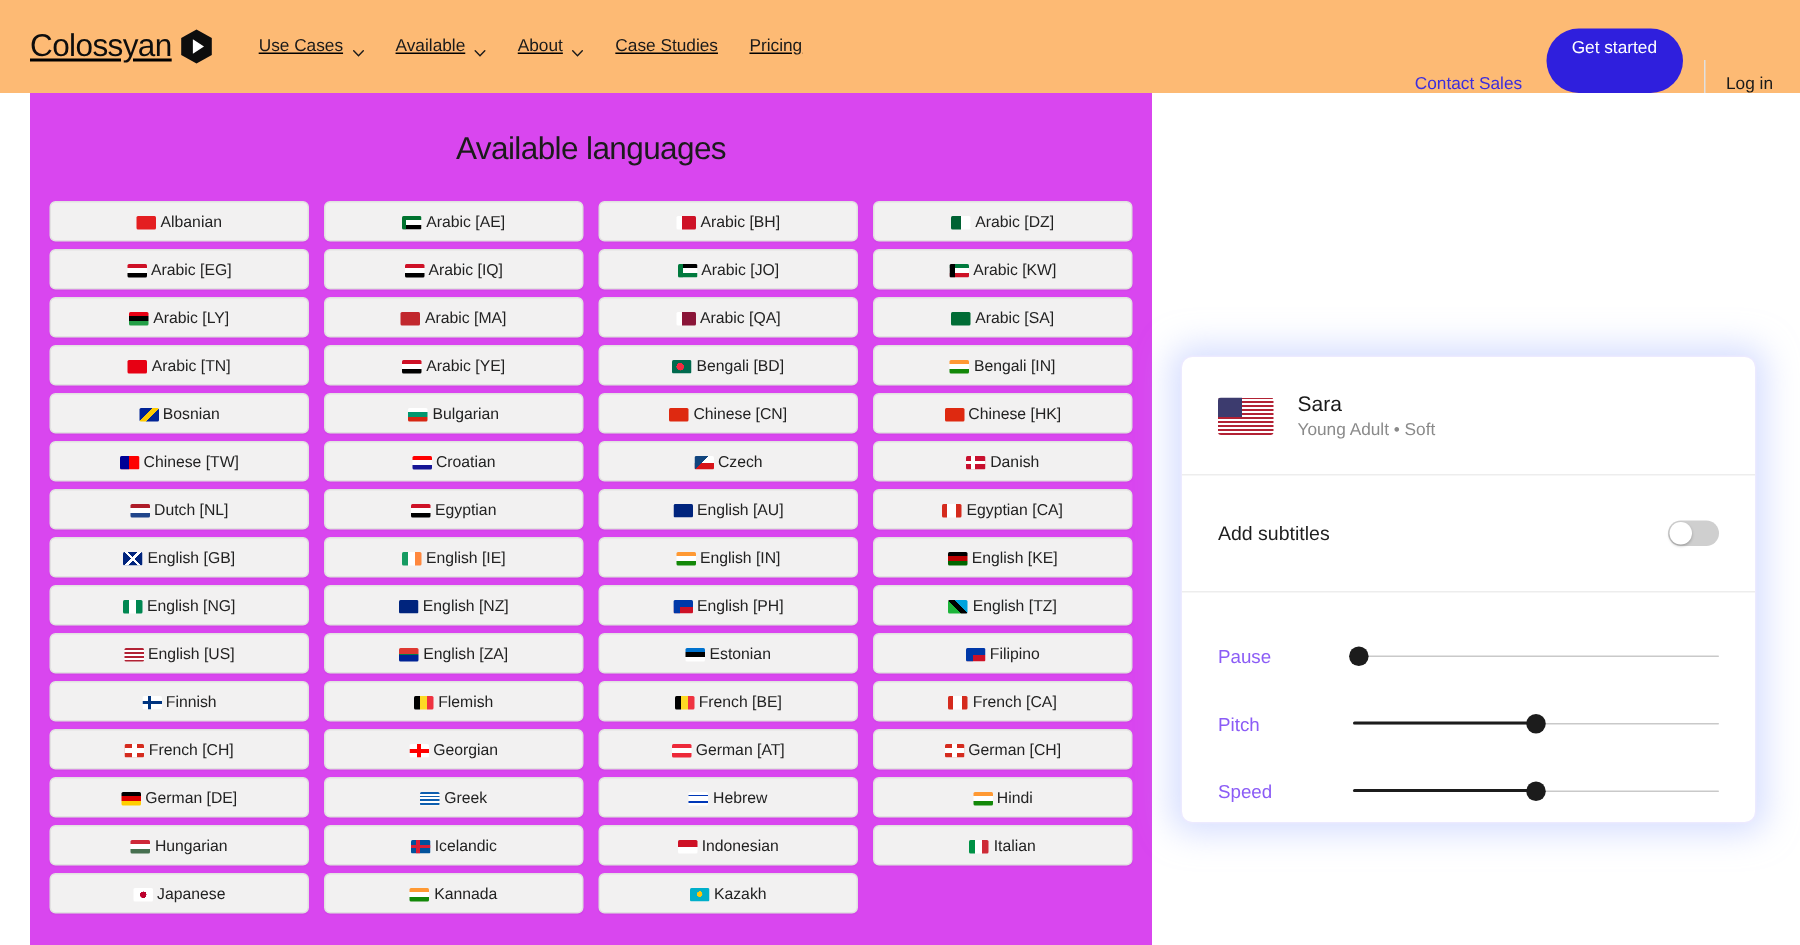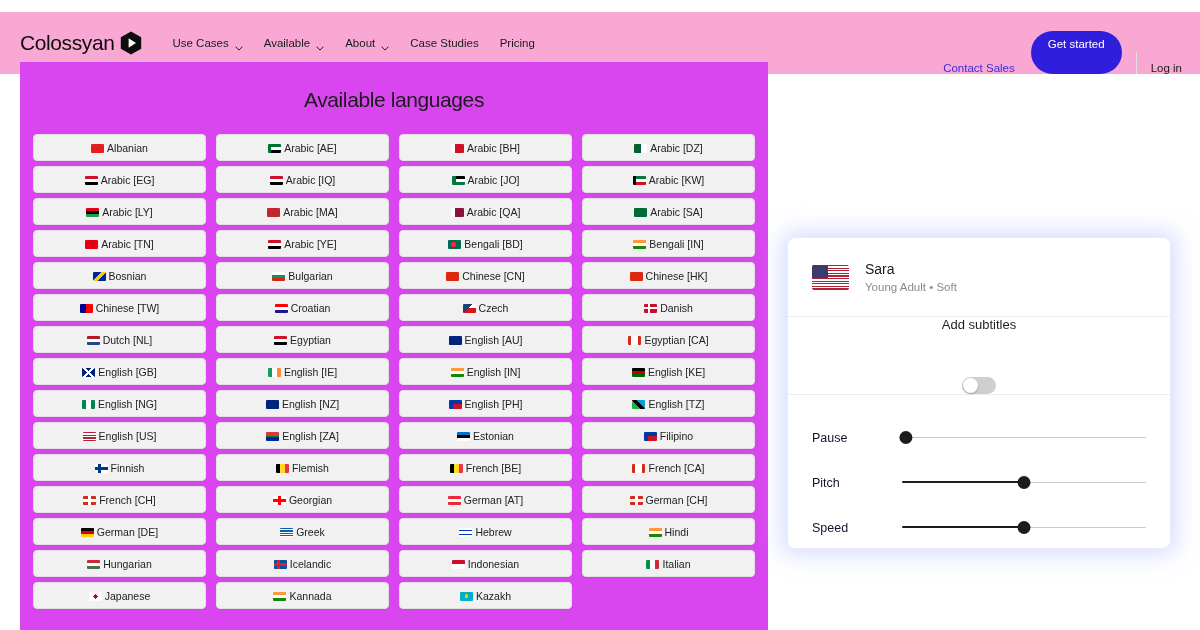--- a/index.html
+++ b/index.html
@@ -6,23 +6,24 @@
   html, body {
     width: 1200px; height: 630px;
     background: #ffffff;
     font-family: "Liberation Sans", sans-serif;
     overflow: hidden;
   }
   .page { position: relative; width: 1200px; height: 630px; background: #fff; }
 
   
   .header {
-    position: absolute; left: 0; top: 12px; width: 1200px; height: 62px;
+    position: absolute; left: 0; top: 0; width: 1200px; height: 62px;
     display: flex; align-items: center;
-    background: #f9a8d4;
+    background: #fdba74;
+    text-decoration: underline;
   }
   .brand { display: flex; align-items: center; margin-left: 20px; gap: 6px; }
   .brand-word {
     font-size: 21px; letter-spacing: -0.4px; color: #0d0d0d; font-weight: 400;
     font-family: "Liberation Sans", sans-serif;
   }
   .brand-mark { width: 22px; height: 24px; display: block; }
 
   .nav { display: flex; align-items: center; margin-left: 30px; gap: 21px; }
   .nav-item {
@@ -92,36 +93,36 @@
   }
   .voice-flag {
     width: 37px; height: 25px; border-radius: 2px; flex: none;
     margin-right: 16px; overflow: hidden;
   }
   .voice-name { font-size: 14px; color: #1a1a1a; margin-bottom: 4px; }
   .voice-meta { font-size: 11.5px; color: #8a8a8a; }
 
   .voice-sub {
     height: 78px; display: flex; align-items: center; justify-content: space-between;
-    padding: 0 24px; border-bottom: 1px solid #ededed; flex-direction: column;
+    padding: 0 24px; border-bottom: 1px solid #ededed;
   }
   .sub-label { font-size: 13px; color: #1f1f1f; }
   .toggle {
     width: 34px; height: 17px; border-radius: 999px; background: #cfcfcf;
     position: relative; cursor: pointer; flex: none;
   }
   .toggle .knob {
     position: absolute; left: 1px; top: 1px;
     width: 15px; height: 15px; border-radius: 50%; background: #fff;
     box-shadow: 0 1px 2px rgba(0,0,0,0.25);
   }
 
   .voice-sliders { padding: 20px 24px 0; }
   .slider-row { display: flex; align-items: center; height: 45px; }
-  .slider-label { font-size: 12.5px; color: #0f172a; width: 90px; flex: none; }
+  .slider-label { font-size: 12.5px; color: #8b5cf6; width: 90px; flex: none; }
   .slider {
     position: relative; flex: 1; height: 14px; cursor: pointer;
   }
   .slider .track {
     position: absolute; left: 0; right: 0; top: 6px; height: 1.6px;
     background: #c9c9c9; border-radius: 2px;
   }
   .slider .fill {
     position: absolute; left: 0; top: 5.5px; height: 2.4px;
     background: #1c1c1c; border-radius: 2px;

